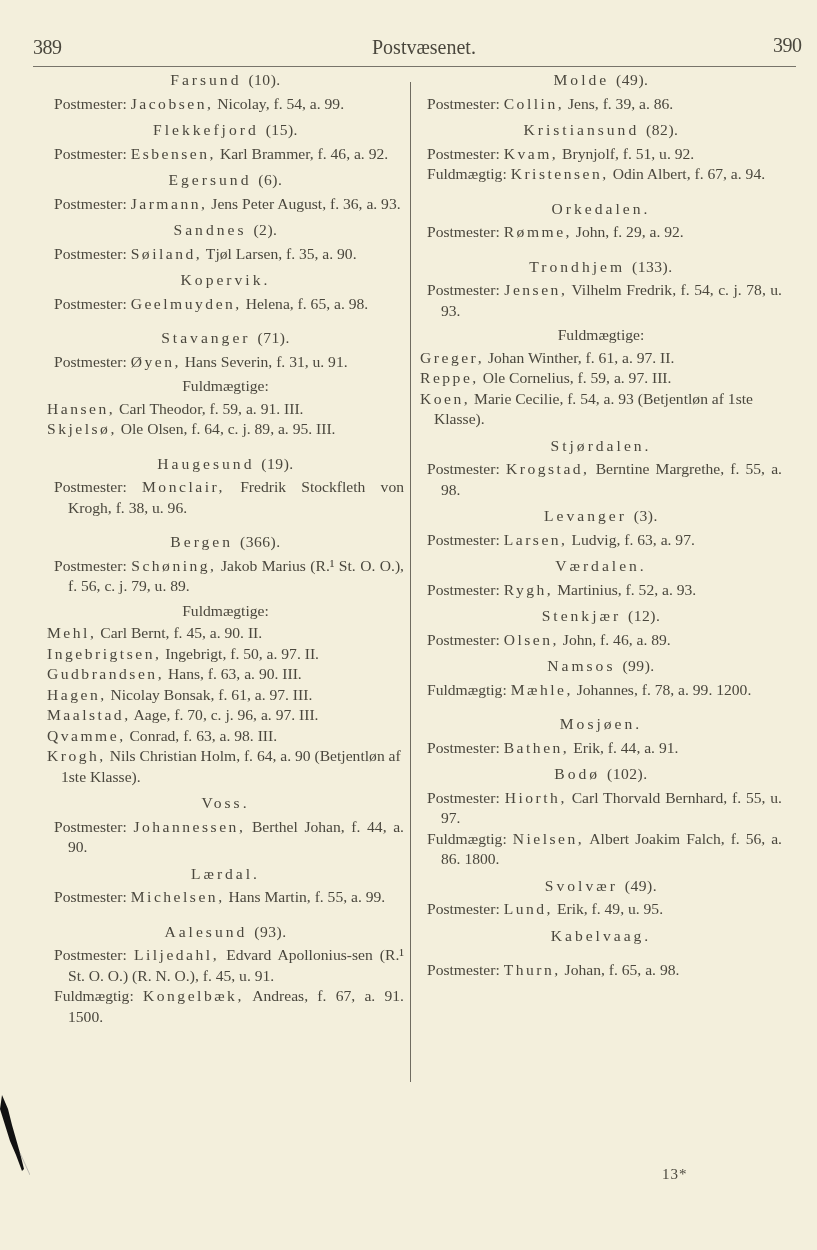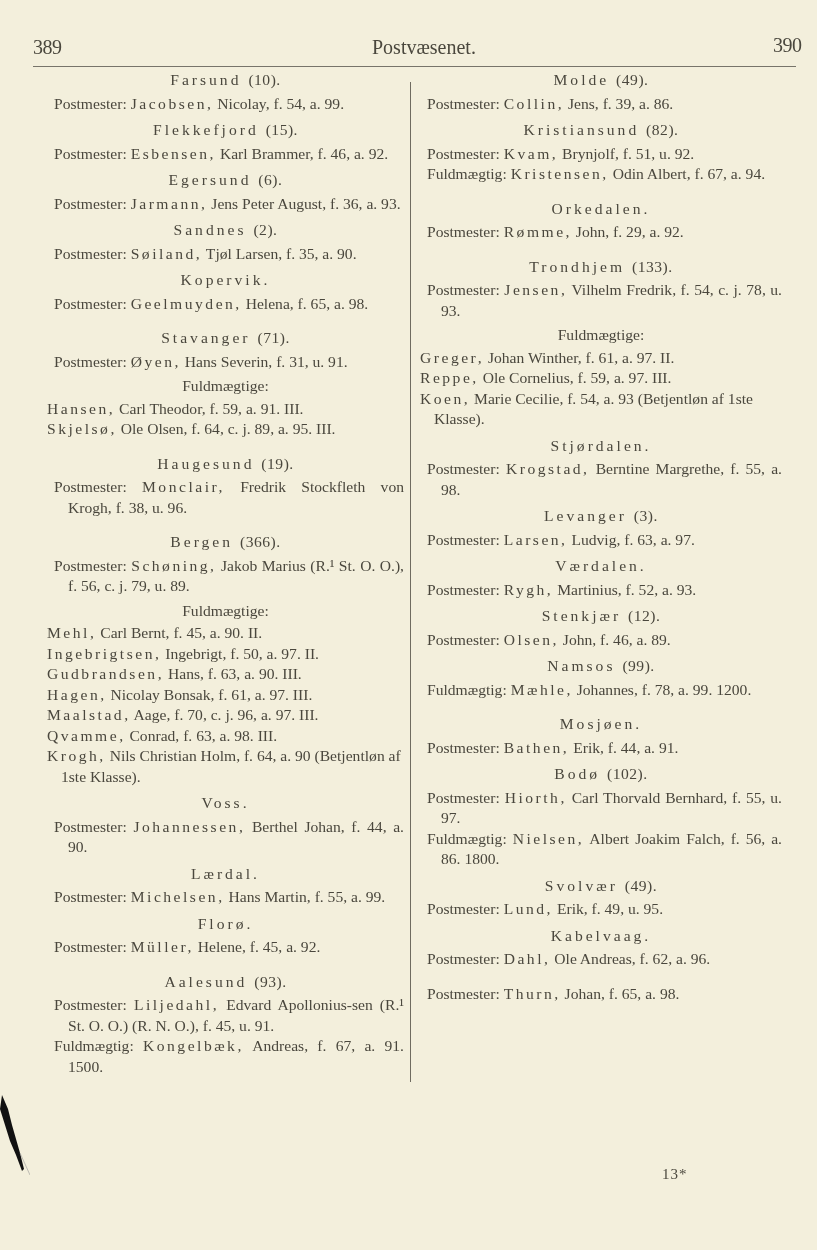--- a/index.html
+++ b/index.html
@@ -105,24 +105,20 @@
         <div class="clerk"><span class="name">Krogh,</span><span class="rest"> Nils Christian Holm, f. 64, a. 90 (Betjentløn af 1ste Klasse).</span></div>
       </div>
       <div class="section">
         <div class="place"><span>Voss.</span> <span class="count"></span></div>
         <div class="entry"><span class="role">Postmester:</span> <span class="name">Johannessen,</span><span class="rest"> Berthel Johan, f. 44, a. 90.</span></div>
       </div>
       <div class="section">
         <div class="place"><span>Lærdal.</span> <span class="count"></span></div>
         <div class="entry"><span class="role">Postmester:</span> <span class="name">Michelsen,</span><span class="rest"> Hans Martin, f. 55, a. 99.</span></div>
       </div>
-      <div class="section">
-        <div class="place"><span>Florø.</span> <span class="count"></span></div>
-        <div class="entry"><span class="role">Postmester:</span> <span class="name">Müller,</span><span class="rest"> Helene, f. 45, a. 92.</span></div>
-      </div>
       <div class="section gap">
         <div class="place"><span>Aalesund</span> <span class="count">(93).</span></div>
         <div class="entry"><span class="role">Postmester:</span> <span class="name">Liljedahl,</span><span class="rest"> Edvard Apollonius-sen (R.¹ St. O. O.) (R. N. O.), f. 45, u. 91.</span></div>
         <div class="entry"><span class="role">Fuldmægtig:</span> <span class="name">Kongelbæk,</span><span class="rest"> Andreas, f. 67, a. 91.  1500.</span></div>
       </div>
     </div>
   <div class="col col-right" id="col-right">
       <div class="section">
         <div class="place"><span>Molde</span> <span class="count">(49).</span></div>
         <div class="entry"><span class="role">Postmester:</span> <span class="name">Collin,</span><span class="rest"> Jens, f. 39, a. 86.</span></div>
@@ -172,21 +168,20 @@
         <div class="place"><span>Bodø</span> <span class="count">(102).</span></div>
         <div class="entry"><span class="role">Postmester:</span> <span class="name">Hiorth,</span><span class="rest"> Carl Thorvald Bernhard, f. 55, u. 97.</span></div>
         <div class="entry"><span class="role">Fuldmægtig:</span> <span class="name">Nielsen,</span><span class="rest"> Albert Joakim Falch, f. 56, a. 86.  1800.</span></div>
       </div>
       <div class="section">
         <div class="place"><span>Svolvær</span> <span class="count">(49).</span></div>
         <div class="entry"><span class="role">Postmester:</span> <span class="name">Lund,</span><span class="rest"> Erik, f. 49, u. 95.</span></div>
       </div>
       <div class="section">
         <div class="place"><span>Kabelvaag.</span> <span class="count"></span></div>
-        <div class="entry"><span class="role">Postmester:</span> <span class="name">Dahl,</span><span class="rest"> Ole Andreas, f. 62, a. 96.</span></div>
       </div>
       <div class="section gap">
         <div class="entry"><span class="role">Postmester:</span> <span class="name">Thurn,</span><span class="rest"> Johan, f. 65, a. 98.</span></div>
       </div>
     </div>
 
   <div class="footer-sig">13*</div>
 
   <svg class="stain" viewBox="0 0 30 80">
     <path d="M2 0 L8 14 L12 30 L16 44 L20 58 L24 74 L22 76 L16 60 L10 46 L5 30 L0 14 Z" fill="#111"></path>

